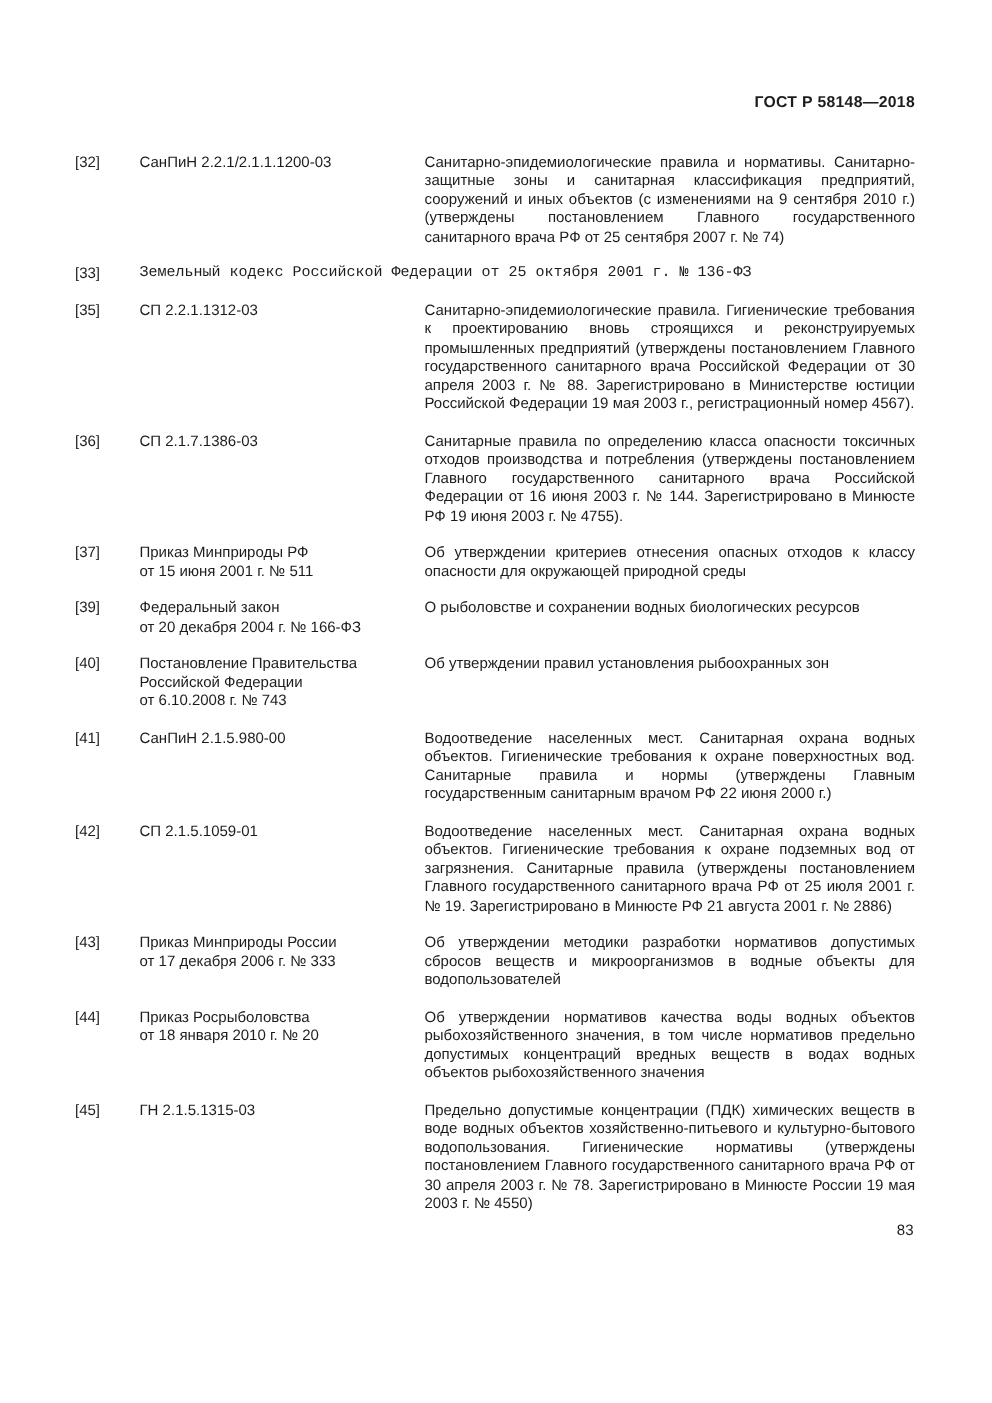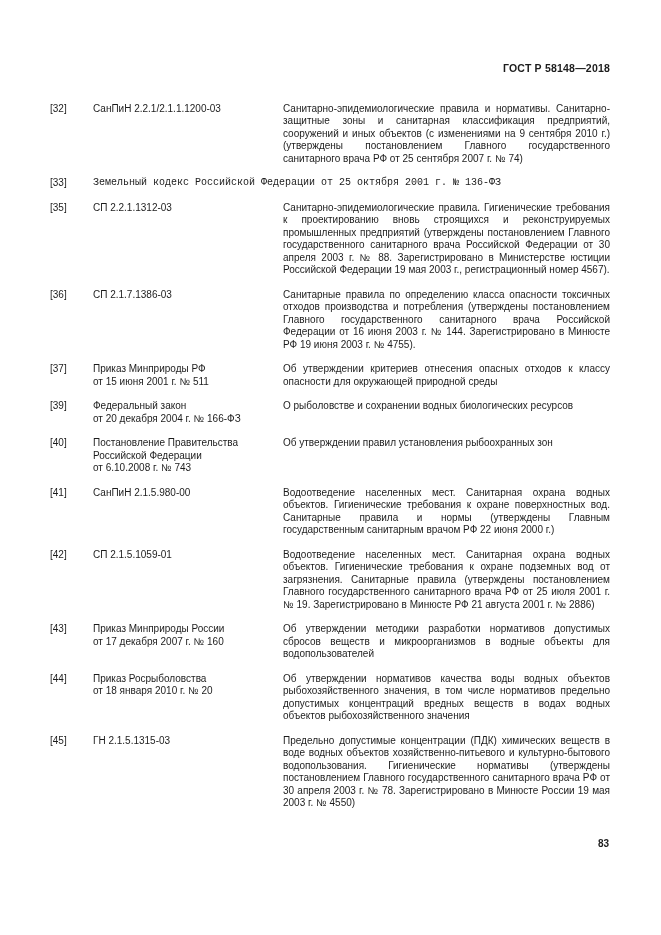--- a/index.html
+++ b/index.html
@@ -48,23 +48,22 @@
   .ref-row.full .ref-label {
     flex: 1;
     width: auto;
     white-space: normal;
     padding-right: 0;
     font-family: Liberation Mono, monospace;
   }
   .page-number {
     position: absolute;
     right: 52px;
-    top: 838px;
+    top: 815px;
     font-size: 10px;
-    font-weight: bold;
   }
 </style>
 </head>
 <body>
 
 <div class="page">
   <div class="doc-header">ГОСТ Р 58148—2018</div>
 
   <div class="ref-list">
   <div class="ref-row">
@@ -123,21 +122,21 @@
 
   <div class="ref-row">
     <div class="ref-num">[42]</div>
     <div class="ref-label">СП 2.1.5.1059-01</div>
     <div class="ref-desc">Водоотведение населенных мест. Санитарная охрана водных объектов. Гигиенические требования к охране подземных вод от загрязнения. Санитарные правила (утверждены постановлением Главного государственного санитарного врача РФ от 25 июля 2001 г. № 19. Зарегистрировано в Минюсте РФ 21 августа 2001 г. № 2886)</div>
   </div>
 
   <div class="ref-row">
     <div class="ref-num">[43]</div>
     <div class="ref-label">Приказ Минприроды России
-от 17 декабря 2007 г. № 160</div>
+от 17 декабря 2006 г. № 333</div>
     <div class="ref-desc">Об утверждении методики разработки нормативов допустимых сбросов веществ и микроорганизмов в водные объекты для водопользователей</div>
   </div>
 
   <div class="ref-row">
     <div class="ref-num">[44]</div>
     <div class="ref-label">Приказ Росрыболовства
 от 18 января 2010 г. № 20</div>
     <div class="ref-desc">Об утверждении нормативов качества воды водных объектов рыбохозяйственного значения, в том числе нормативов предельно допустимых концентраций вредных веществ в водах водных объектов рыбохозяйственного значения</div>
   </div>
 

